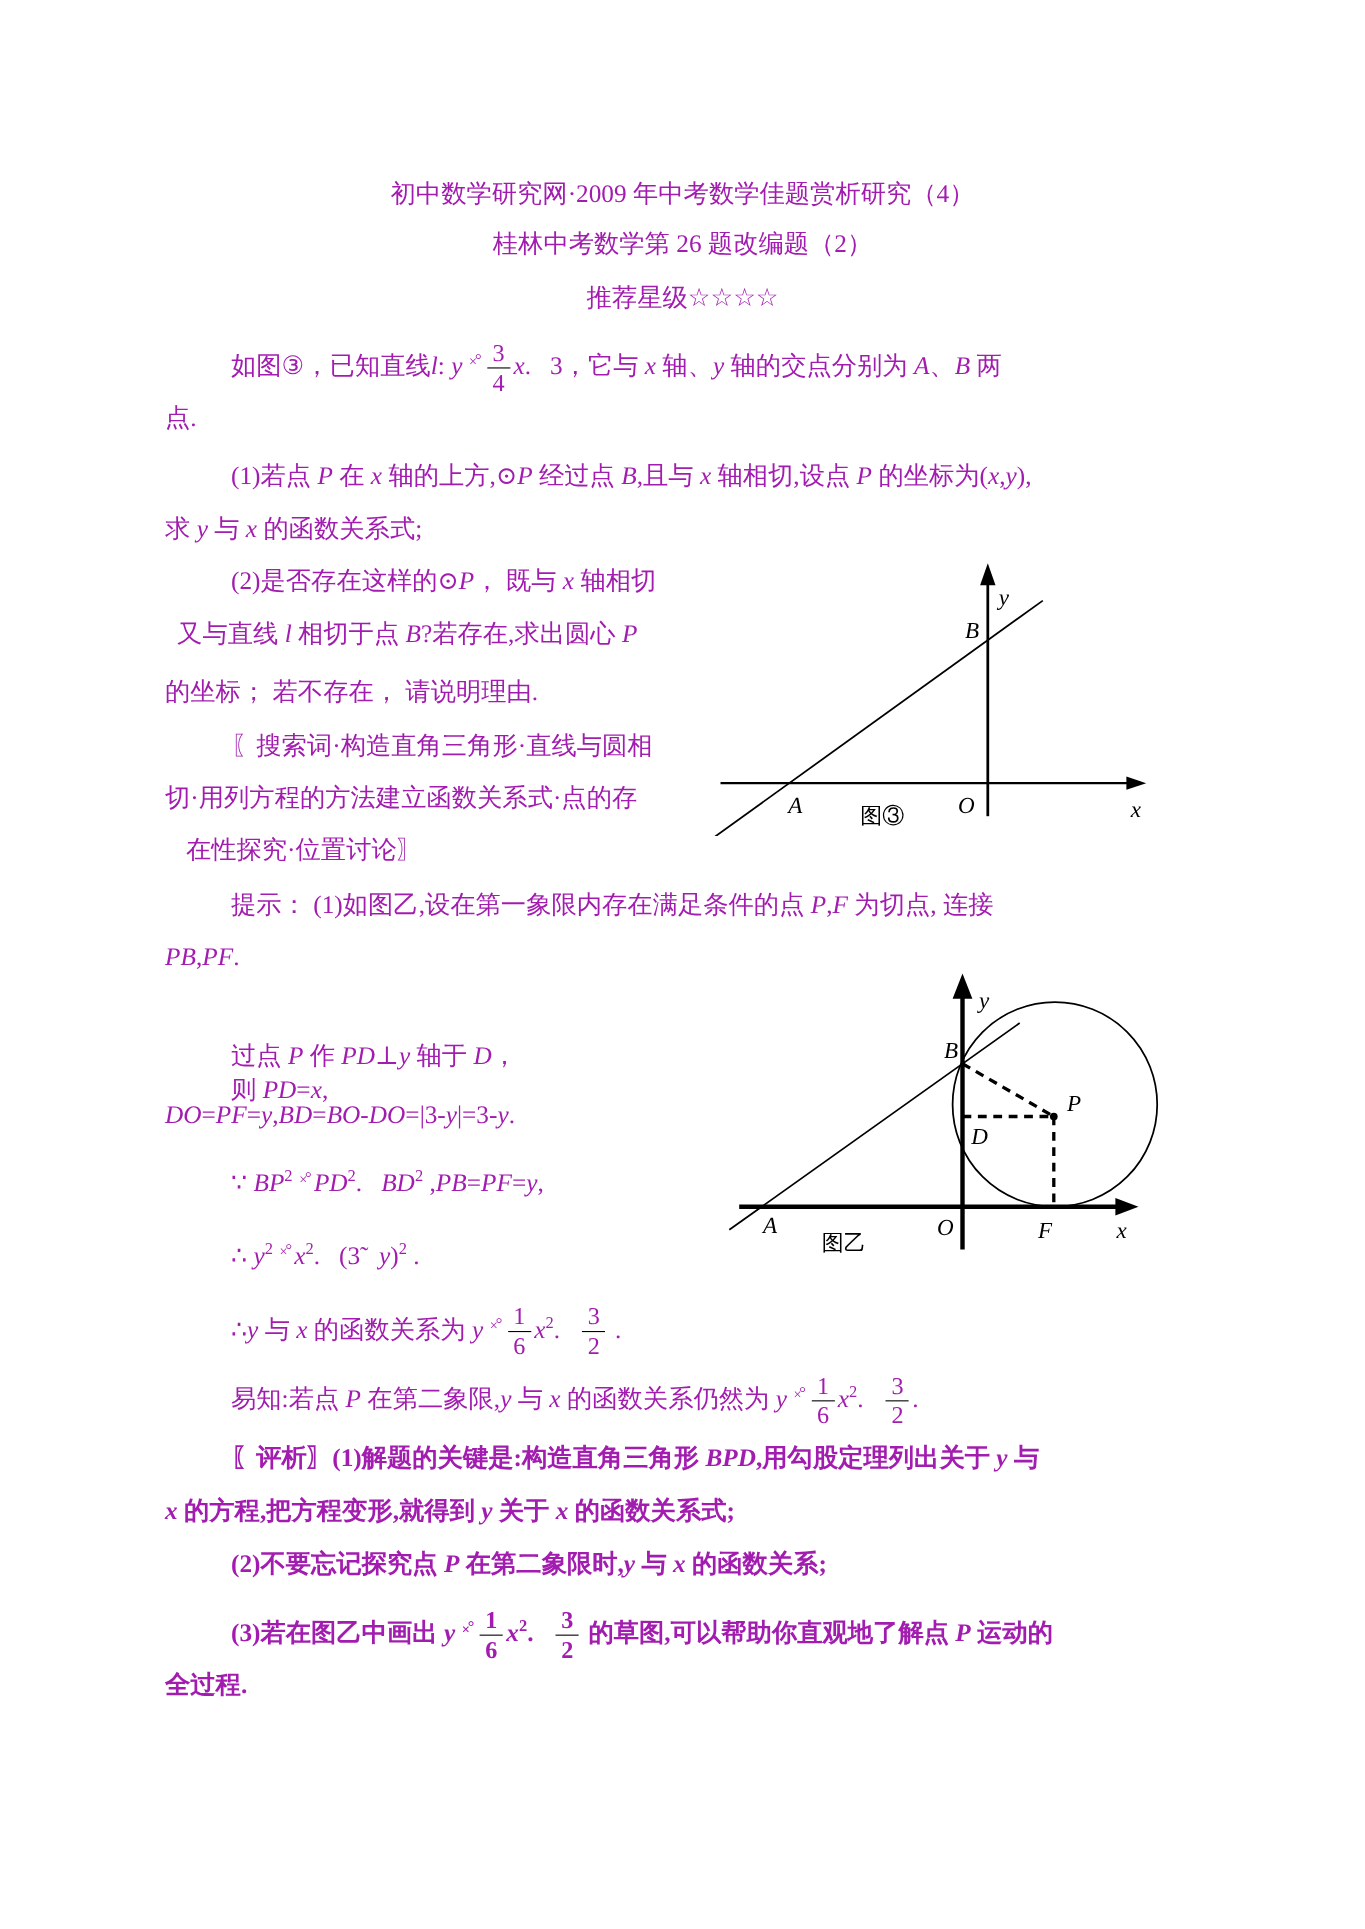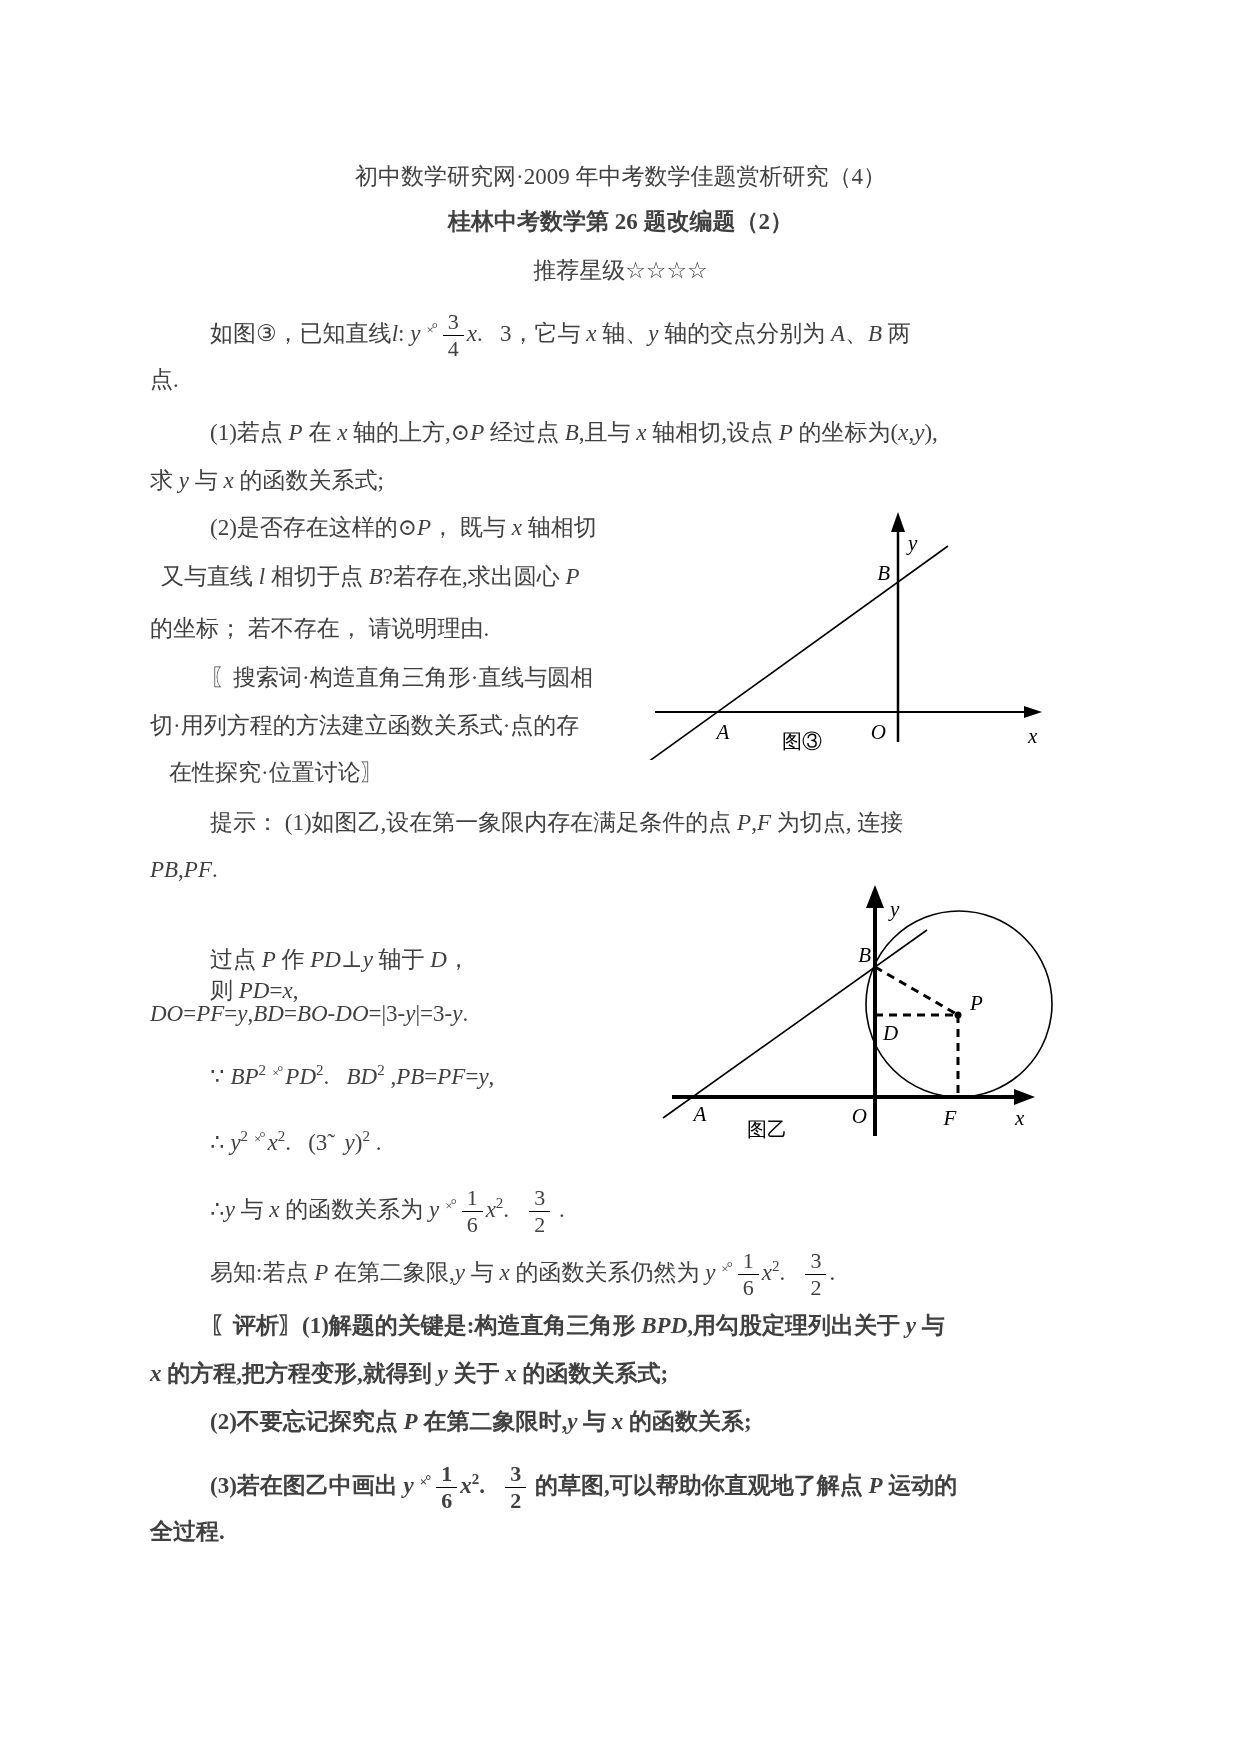--- a/index.html
+++ b/index.html
@@ -3,21 +3,21 @@
 <meta charset="utf-8">
 <style>
   html,body { margin:0; padding:0; background:#e8e8e8; }
   .page {
     position:relative; width:1241px; height:1754px; margin:0 auto;
     background:#ffffff; overflow:hidden; color:#000;
     font-family:"Liberation Serif","DejaVu Serif","DejaVu Sans",serif;
   }
   .line {
     position:absolute; white-space:pre; font-size:23px; line-height:30px;
-    height:30px; color:#404040;
+    height:30px; color:#a21caf;
   }
   .line.tall { line-height:64px; height:64px; }
   .line.center { left:0; right:0; text-align:center; }
   .line.bold { font-weight:bold; }
   .cn { font-family:"Liberation Serif","DejaVu Serif","DejaVu Sans",serif; }
   .rm { font-family:"Liberation Serif","DejaVu Serif","DejaVu Sans",serif; }
   .it { font-style:italic; }
   .sup { font-size:15px; vertical-align:9px; }
   .g  { display:inline-block; white-space:nowrap; margin:0 2px 0 6px; }
   .gx { font-size:13px; vertical-align:7px; }
@@ -67,21 +67,21 @@
     <text x="288" y="160" class="axlabel">D</text>
     <text x="105" y="241" text-anchor="middle" class="axlabel">A</text>
     <text x="272" y="243" text-anchor="end" class="axlabel">O</text>
     <text x="355" y="245" text-anchor="middle" class="axlabel">F</text>
     <text x="420" y="245" class="axlabel">x</text>
     <text x="172" y="256" text-anchor="middle" class="caplabel">图乙</text>
   </svg>
 
   <div id="lines">
       <div class="line center" style="top: 162px;"><span class="cn">初中数学研究网·2009 年中考数学佳题赏析研究（4）</span></div>
-      <div class="line center" style="top: 207px; font-weight: bold;"><span class="cn">桂林中考数学第 26 题改编题（2）</span></div>
+      <div class="line center" style="top: 207px;"><span class="cn">桂林中考数学第 26 题改编题（2）</span></div>
       <div class="line center" style="top: 256px;"><span class="cn">推荐星级☆☆☆☆</span></div>
       <div class="line tall" style="top: 296px; left: 210px;"><span class="cn">如图③，已知直线</span><span class="it">l</span><span class="rm">: </span><span class="it">y</span><span class="g"><span class="gx">×</span><span class="go">°</span></span><span class="frac"><span class="fn">3</span><span class="fd">4</span></span><span class="it">x</span><span class="rm">.   3</span><span class="cn">，它与 </span><span class="it">x</span><span class="cn"> 轴、</span><span class="it">y</span><span class="cn"> 轴的交点分别为 </span><span class="it">A</span><span class="cn">、</span><span class="it">B</span><span class="cn"> 两</span></div>
       <div class="line" style="top: 365px; left: 150px;"><span class="cn">点.</span></div>
       <div class="line" style="top: 418px; left: 210px;"><span class="rm">(1)</span><span class="cn">若点 </span><span class="it">P</span><span class="cn"> 在 </span><span class="it">x</span><span class="cn"> 轴的上方,⊙</span><span class="it">P</span><span class="cn"> 经过点 </span><span class="it">B</span><span class="cn">,且与 </span><span class="it">x</span><span class="cn"> 轴相切,设点 </span><span class="it">P</span><span class="cn"> 的坐标为(</span><span class="it">x</span><span class="rm">,</span><span class="it">y</span><span class="rm">),</span></div>
       <div class="line" style="top: 466px; left: 150px;"><span class="cn">求 </span><span class="it">y</span><span class="cn"> 与 </span><span class="it">x</span><span class="cn"> 的函数关系式;</span></div>
       <div class="line" style="top: 513px; left: 210px;"><span class="rm">(2)</span><span class="cn">是否存在这样的⊙</span><span class="it">P</span><span class="cn">， 既与 </span><span class="it">x</span><span class="cn"> 轴相切</span></div>
       <div class="line" style="top: 562px; left: 150px; margin-left: 11px;"><span class="cn">又与直线 </span><span class="it">l</span><span class="cn"> 相切于点 </span><span class="it">B</span><span class="rm">?</span><span class="cn">若存在,求出圆心 </span><span class="it">P</span></div>
       <div class="line" style="top: 614px; left: 150px;"><span class="cn">的坐标； 若不存在， 请说明理由.</span></div>
       <div class="line" style="top: 663px; left: 210px;"><span class="cn">〖搜索词·构造直角三角形·直线与圆相</span></div>
       <div class="line" style="top: 711px; left: 150px;"><span class="cn">切·用列方程的方法建立函数关系式·点的存</span></div>

